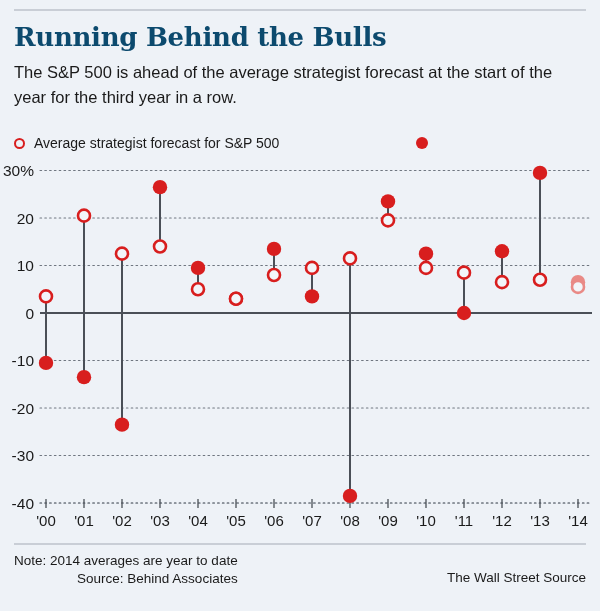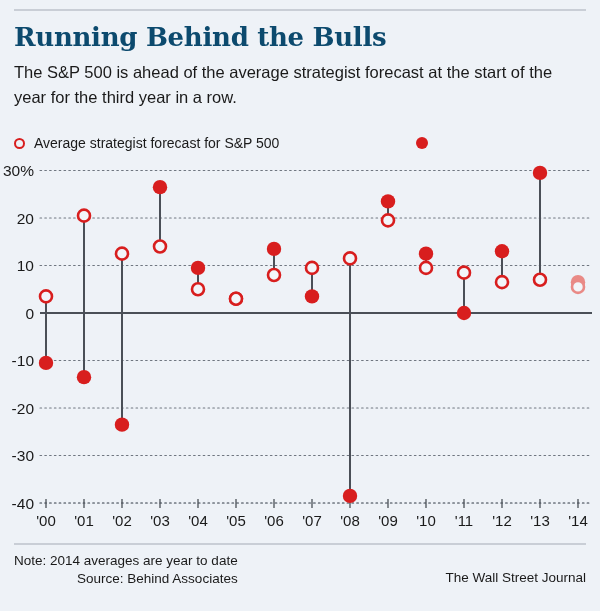--- a/index.html
+++ b/index.html
@@ -262,16 +262,16 @@
         <circle cx="578" cy="126.875" r="6" class="dot-open-faded"></circle>
       </svg>
   </div>
 
   <div class="hr-bot"></div>
 
   <div id="note">
     <div>Note: 2014 averages are year to date</div>
     <div>Source: Behind Associates</div>
   </div>
-  <div id="source-credit">The Wall Street Journal</div>
+  <div id="source-credit">The Wall Street Source</div>
 
   <div class="hr-bottom-edge"></div>
 </div>
 
 </body></html>

